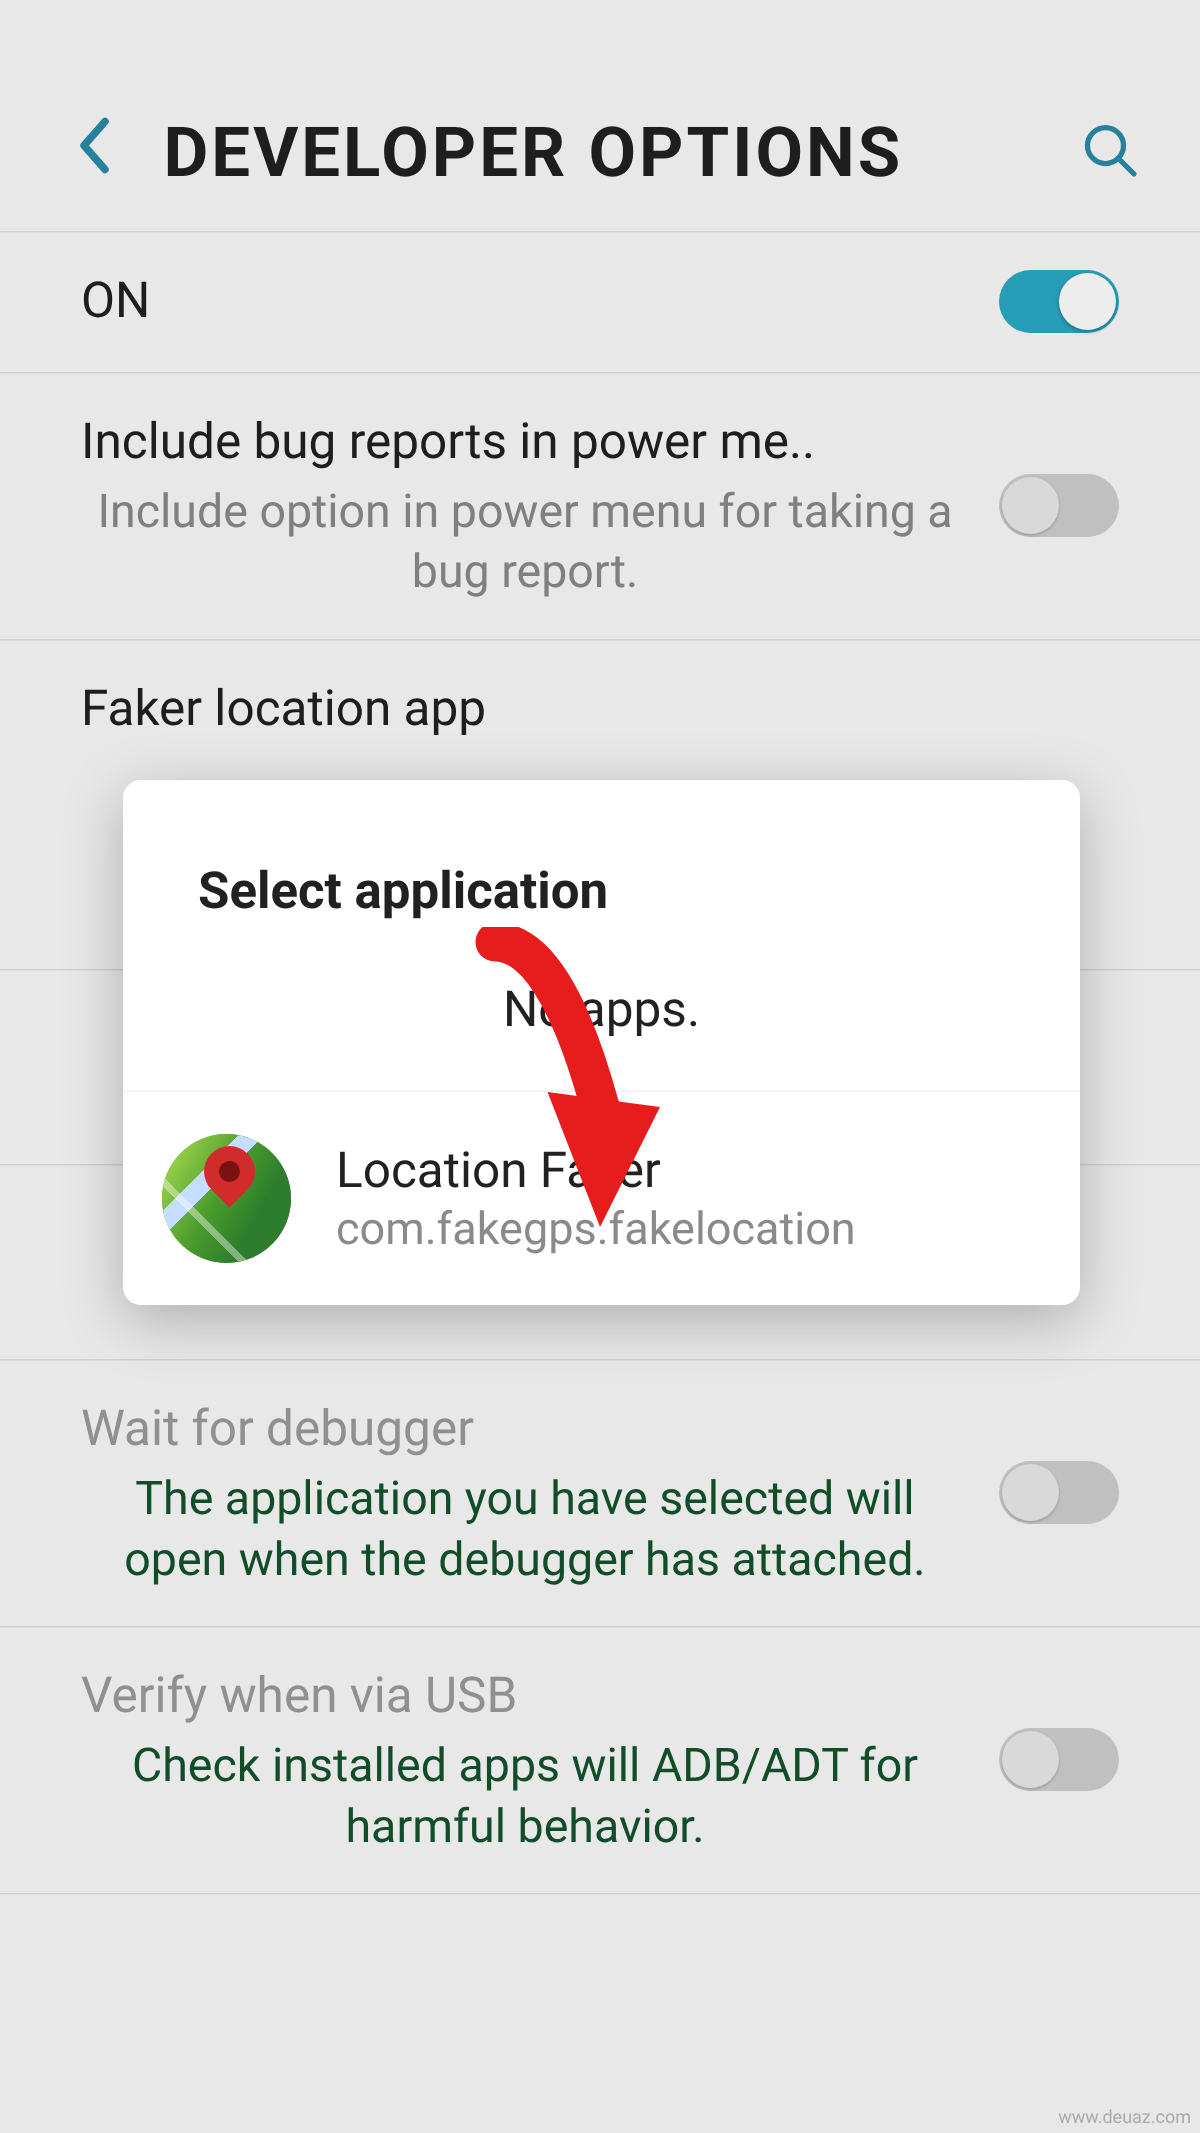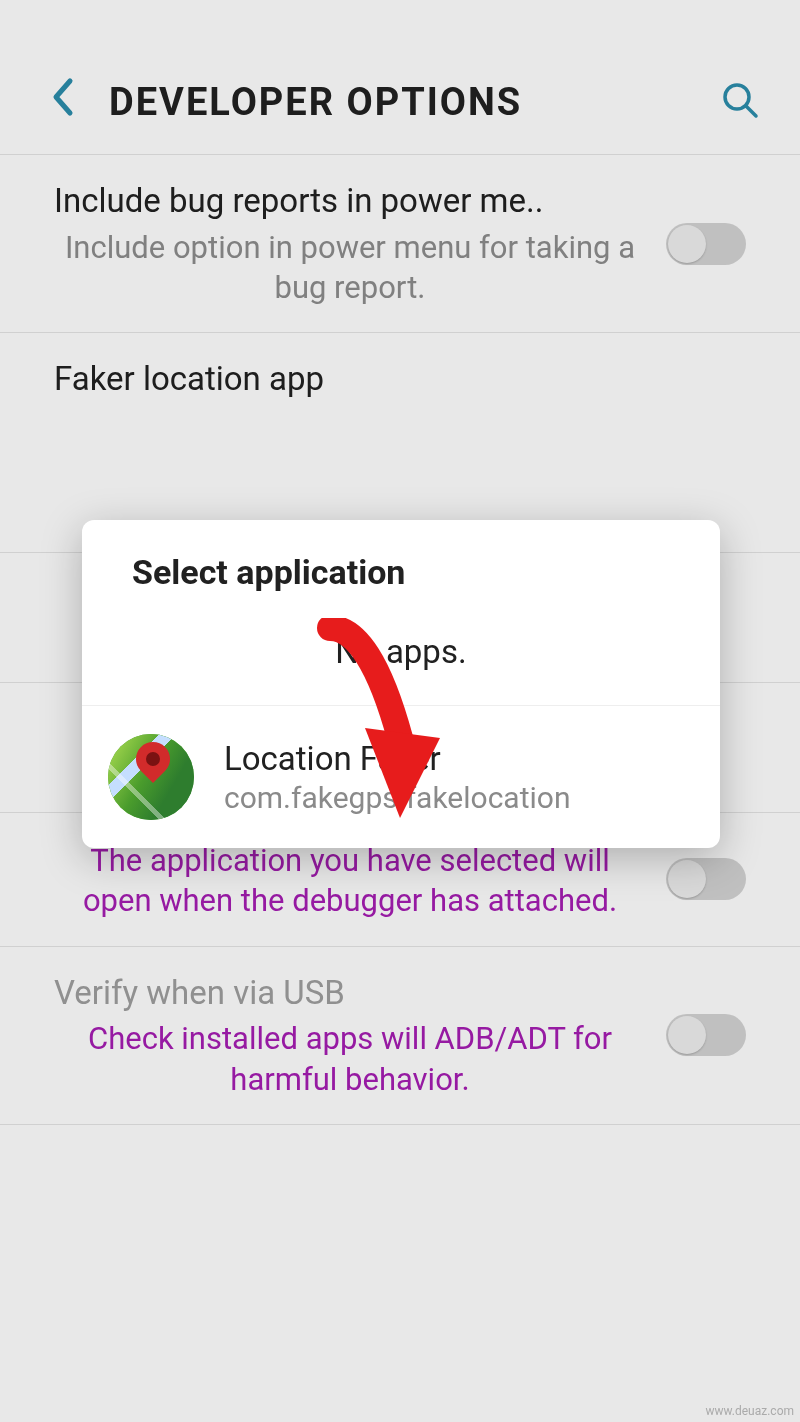--- a/index.html
+++ b/index.html
@@ -30,21 +30,21 @@
       border-bottom: 1px solid #e0e0e0;
       background: #fafafa;
     }
     .back-arrow {
       font-size: 40px;
       color: #2b8aa8;
       font-weight: bold;
       margin-right: 35px;
     }
     .header-title {
-      font-size: 38px;
+      font-size: 46px;
       font-weight: 700;
       letter-spacing: 2px;
       color: #212121;
       flex: 1;
     }
     .search-icon {
       color: #2b8aa8;
     }
     .content {
       background: #fafafa;
@@ -63,21 +63,21 @@
     }
     .item-sub {
       font-size: 31px;
       color: #8a8a8a;
       line-height: 1.3;
       margin-top: 4px;
       text-align: center;
     }
     .item-on .item-title { font-size: 33px; }
     .item.disabled .item-title { color: #9b9b9b; }
-    .item.disabled .item-sub { color: #a21caf; }
+    .item.disabled .item-sub { color: #14532d; }
     .toggle {
       width: 80px;
       height: 42px;
       border-radius: 21px;
       position: relative;
       flex-shrink: 0;
     }
     .toggle .knob {
       width: 38px; height: 38px;
       background: #fff;
@@ -95,21 +95,21 @@
       left: 82px;
       right: 80px;
       top: 520px;
       background: #fff;
       border-radius: 12px;
       box-shadow: 0 10px 40px rgba(0,0,0,0.25);
       z-index: 3;
       overflow: hidden;
     }
     .dialog-title {
-      padding: 32px 50px 30px 50px;
+      padding: 54px 50px 30px 50px;
       font-size: 34px;
       font-weight: 700;
       color: #212121;
     }
     .dialog-option {
       padding: 28px 26px;
       display: flex;
       align-items: center;
       border-top: 1px solid #eee;
     }
@@ -188,20 +188,28 @@
   <div class="header-title">DEVELOPER OPTIONS</div>
   <span class="search-icon">
     <svg width="40" height="40" viewBox="0 0 40 40">
         <circle cx="17" cy="17" r="12" stroke="#2b8aa8" stroke-width="3.5" fill="none"></circle>
         <line x1="26" y1="26" x2="36" y2="36" stroke="#2b8aa8" stroke-width="3.5" stroke-linecap="round"></line>
       </svg>
   </span>
 </div>
 
 <div class="content">
+  <div class="item item-on">
+    <div class="item-text">
+      <div class="item-title">ON</div>
+    </div>
+    <div class="toggle on">
+        <div class="knob"></div>
+      </div>
+  </div>
 
   <div class="item">
     <div class="item-text">
       <div class="item-title">Include bug reports in power me..</div>
       <div class="item-sub">Include option in power menu for taking a bug report.</div>
     </div>
     <div class="toggle off">
         <div class="knob"></div>
       </div>
   </div>
@@ -210,20 +218,21 @@
     <div class="item-text">
       <div class="item-title">Faker location app</div>
     </div>
   </div>
 
   <div class="item" style="height:130px"></div>
   <div class="item" style="height:130px"></div>
 
   <div class="item disabled">
     <div class="item-text">
+      <div class="item-title">Wait for debugger</div>
       <div class="item-sub">The application you have selected will open when the debugger has attached.</div>
     </div>
     <div class="toggle off">
         <div class="knob"></div>
       </div>
   </div>
 
   <div class="item disabled">
     <div class="item-text">
       <div class="item-title">Verify when via USB</div>

